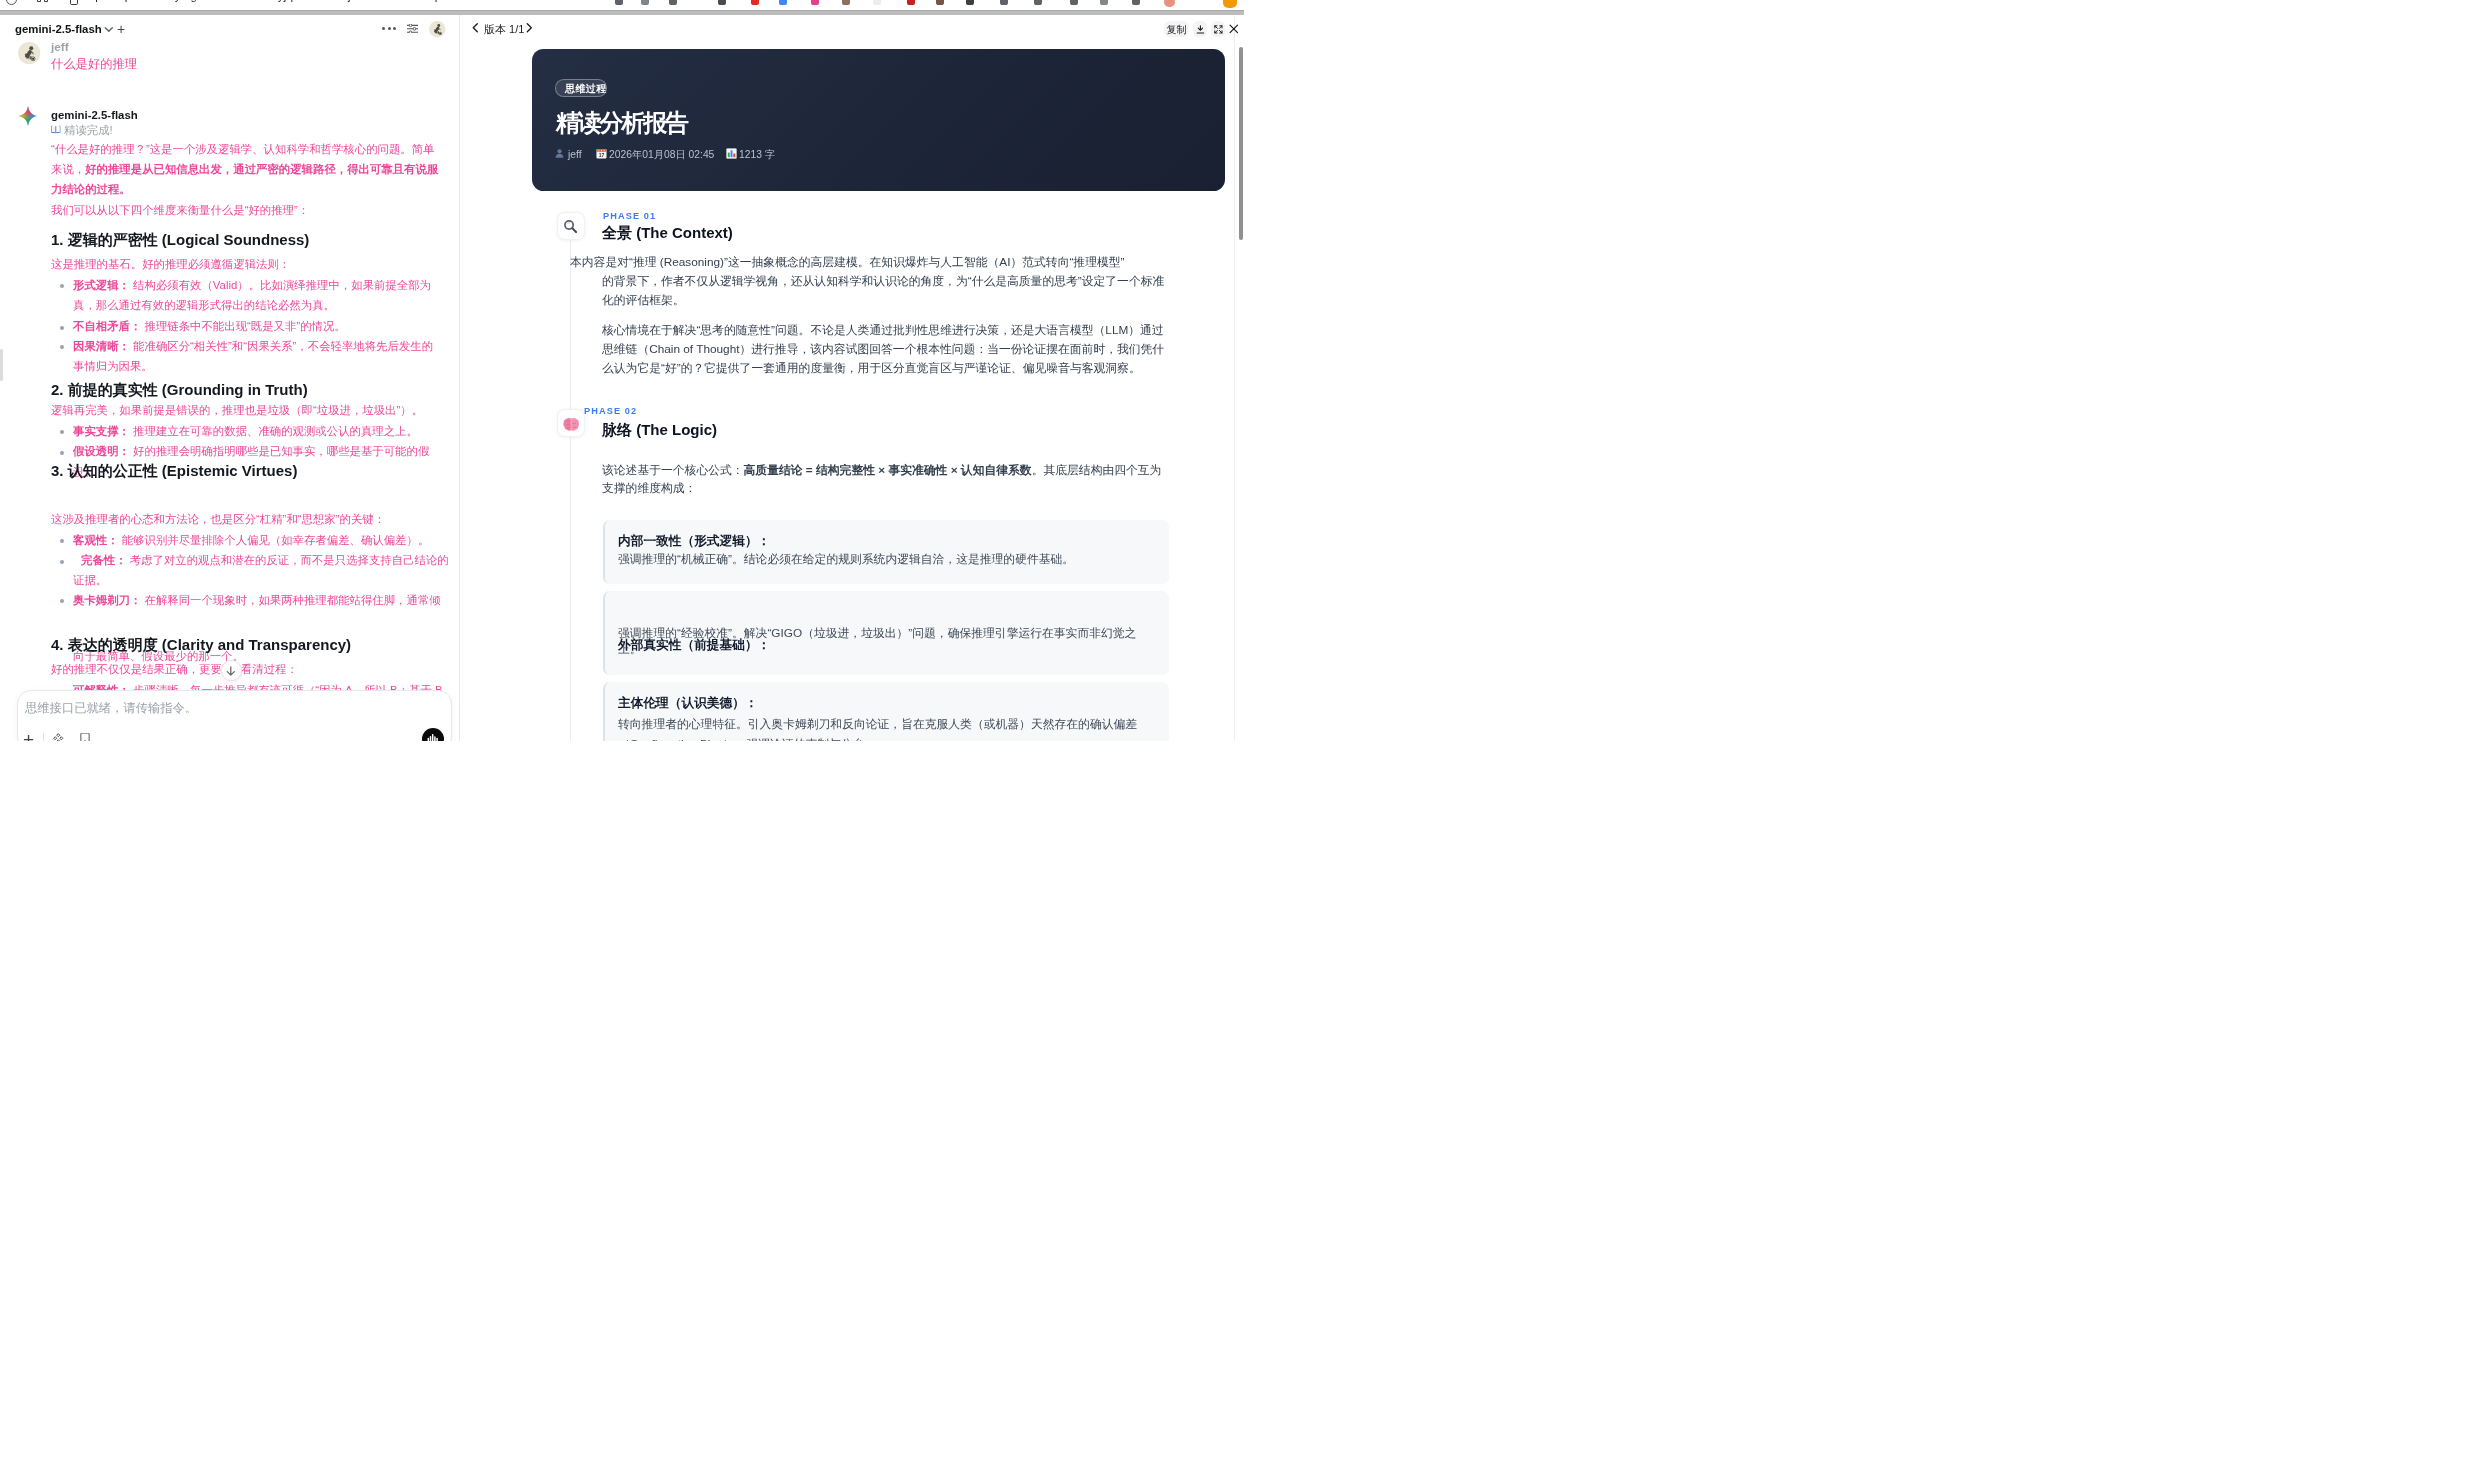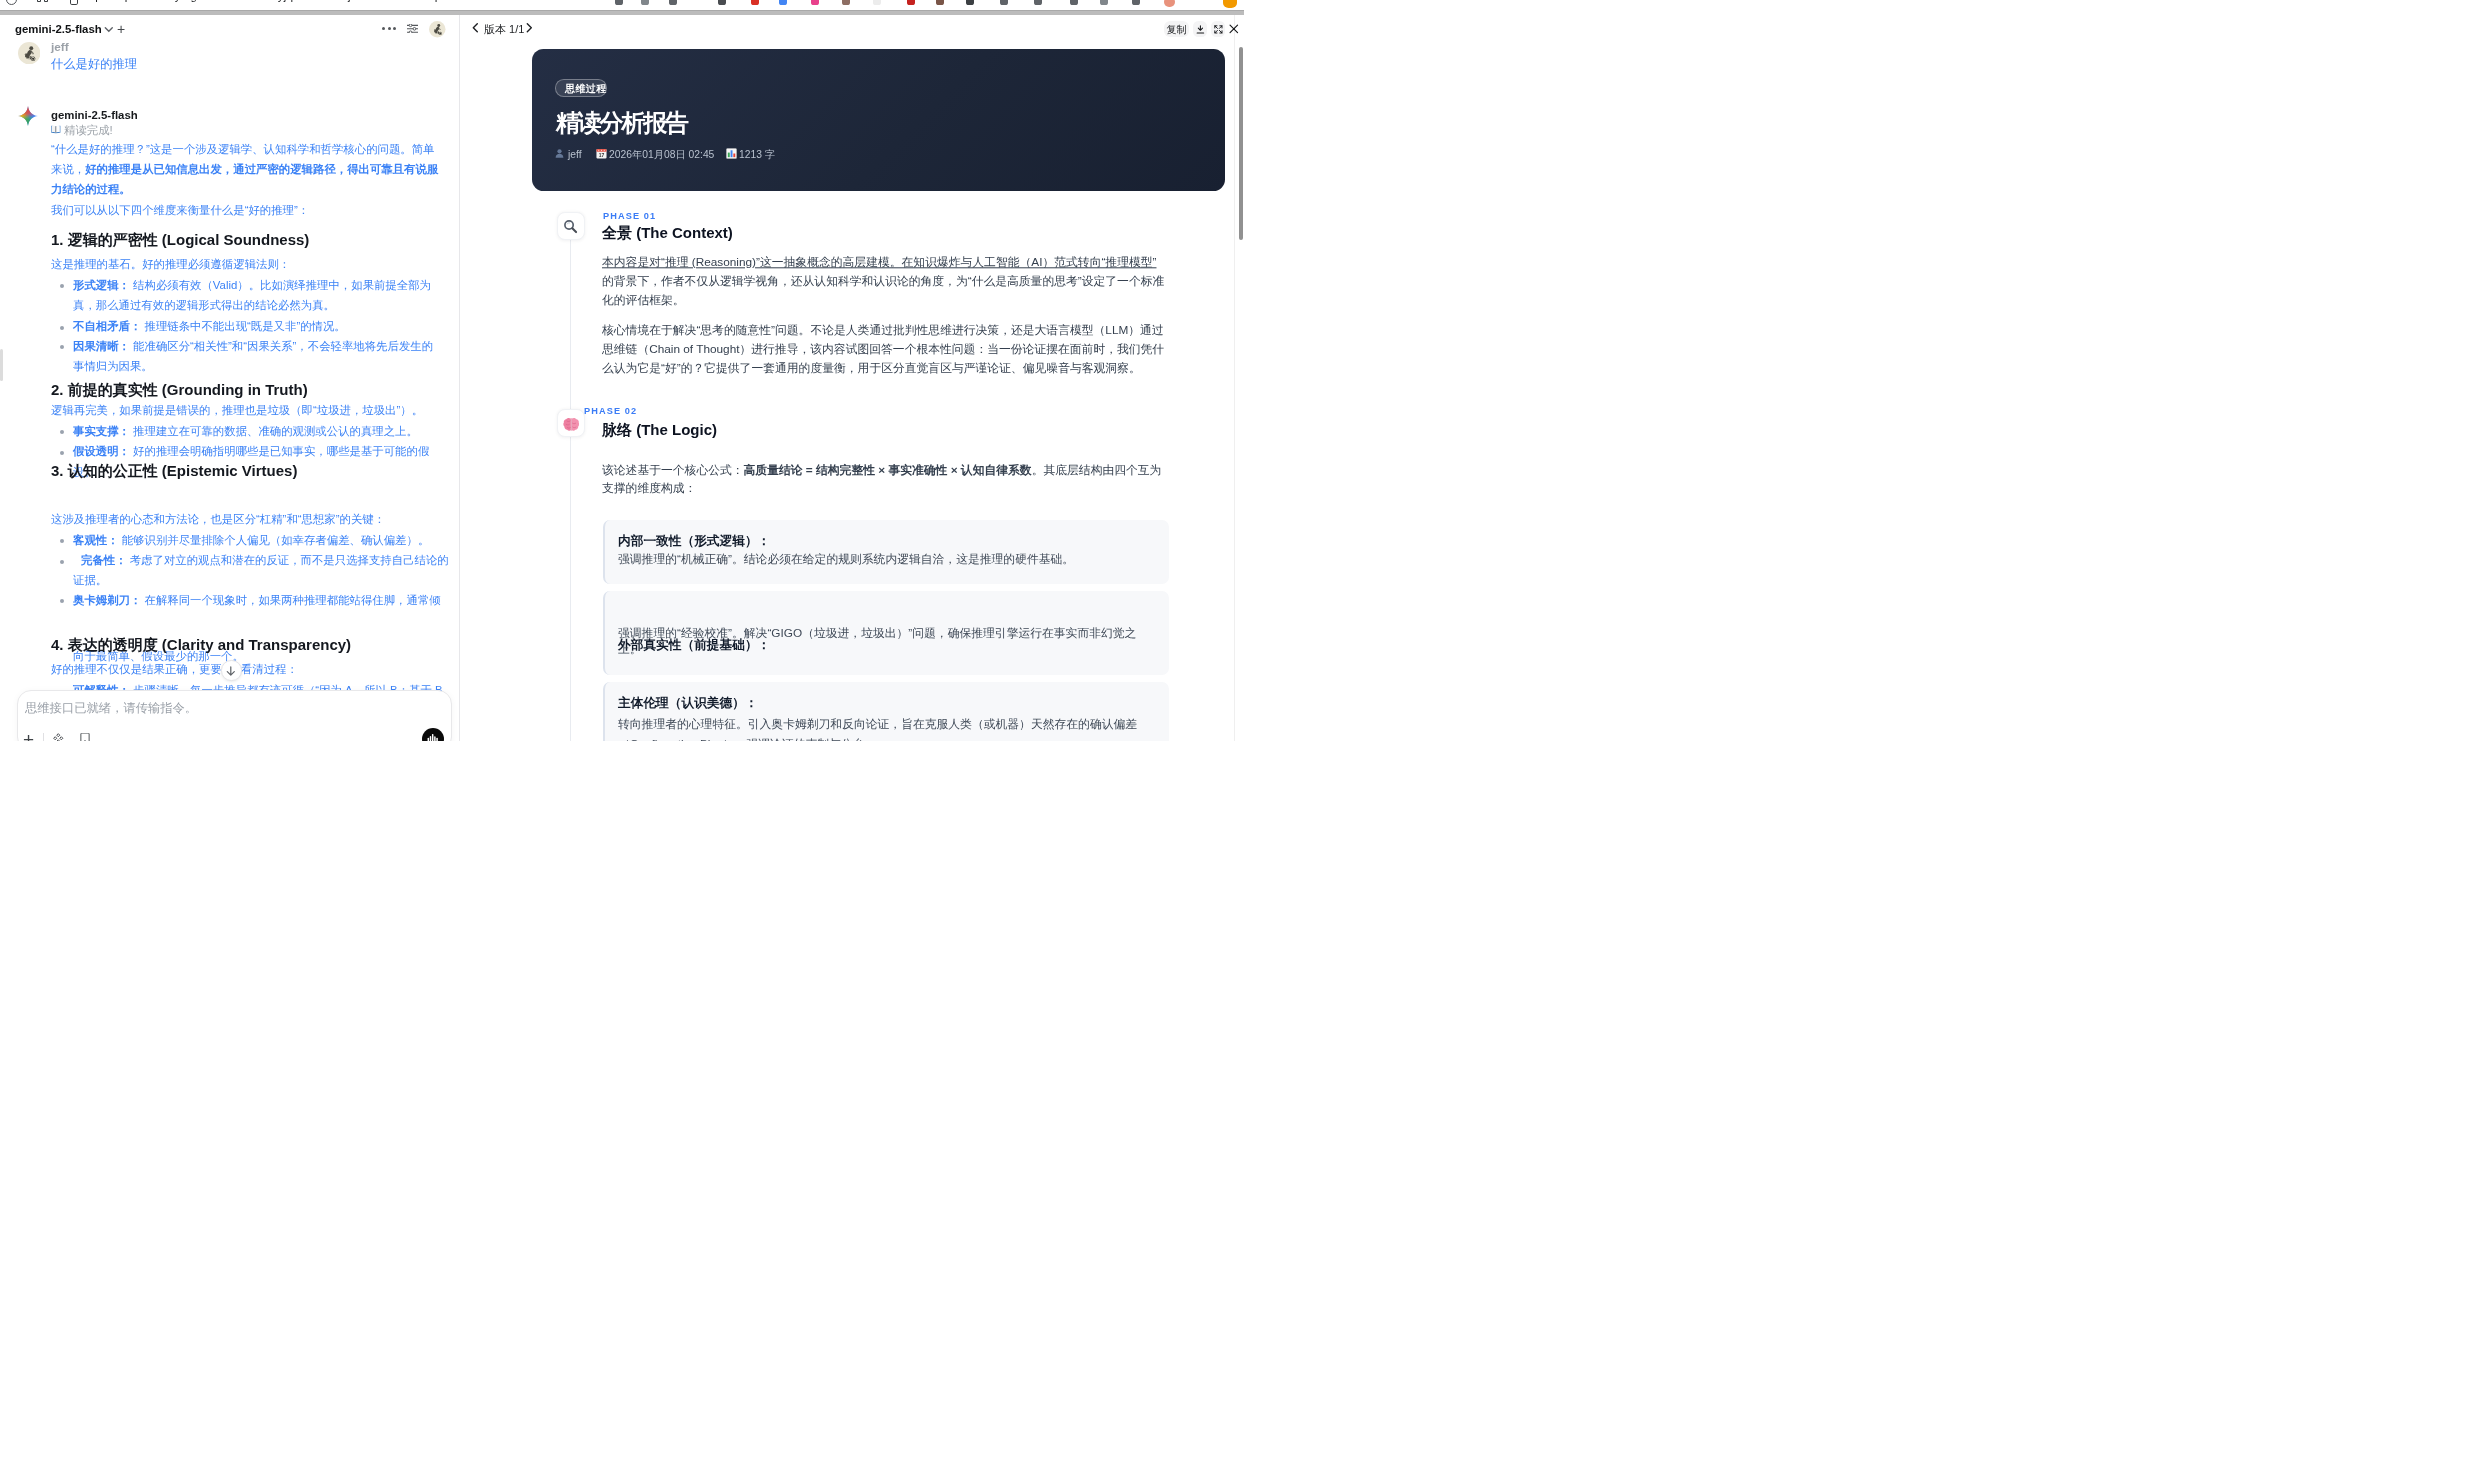--- a/index.html
+++ b/index.html
@@ -1,20 +1,20 @@
 <!DOCTYPE html>
 <html style="font-size:14px"><head><meta charset="utf-8"><style>
 
 *{margin:0;padding:0;box-sizing:border-box}
 html,body{width:1244px;height:741px;overflow:hidden;background:#fff;
  font-family:"Liberation Sans",sans-serif;}
 #app{position:relative;width:1244px;height:741px;overflow:hidden;background:#fff}
 .ln{position:absolute;white-space:nowrap;line-height:1;}
 
-.t13{font-size:11.4px;color:#3b82f6;transform:translateY(-0.7px)}
+.t13{font-size:11.4px;color:#ec4899;transform:translateY(-0.7px)}
 .h17{font-size:15px;font-weight:700;color:#14181f;transform:translateY(-0.9px)}
 .nm{font-size:11.8px;font-weight:700}
 
 .r13{font-size:11.8px;color:#35404f;transform:translateY(-0.7px)}
 .ph{font-size:9.2px;font-weight:700;color:#3b7cf6;letter-spacing:1.1px}
 .h18{font-size:15px;font-weight:700;color:#0c1220;transform:translateY(-0.9px)}
 .ct{font-size:12.7px;font-weight:700;color:#111b2b;transform:translateY(-0.8px)}
 .cb{font-size:11.8px;color:#3e4856;transform:translateY(-0.7px)}
 b{font-weight:700}
 .abs{position:absolute}
@@ -280,21 +280,21 @@
           <path d="M8 8 C10 9.5 12.5 9.5 14.5 8"></path>
           <path d="M19.5 12.5 C21.5 14 24 14 26 12.5"></path>
           <path d="M6.5 15 C8.5 16.5 11 16.5 13 15"></path>
           <path d="M20 20.5 C22 22 24.5 22 26.5 20.5"></path>
           <path d="M9 21.5 C11 23 13 23 15 21.5"></path>
         </g>
       </svg>
     </div>
 <div class="ln ph" style="left:603px;top:212px;">PHASE 01</div>
 <div class="ln h18" style="left:602px;top:226px;">全景 (The Context)</div>
-<div class="ln r13" style="left:602px;top:258px;text-decoration:underline;">本内容是对“推理 (Reasoning)”这一抽象概念的高层建模。在知识爆炸与人工智能（AI）范式转向“推理模型”</div>
+<div class="ln r13" style="left:570px;top:258px;">本内容是对“推理 (Reasoning)”这一抽象概念的高层建模。在知识爆炸与人工智能（AI）范式转向“推理模型”</div>
 <div class="ln r13" style="left:602px;top:277px;">的背景下，作者不仅从逻辑学视角，还从认知科学和认识论的角度，为“什么是高质量的思考”设定了一个标准</div>
 <div class="ln r13" style="left:602px;top:296px;">化的评估框架。</div>
 <div class="ln r13" style="left:602px;top:326px;">核心情境在于解决“思考的随意性”问题。不论是人类通过批判性思维进行决策，还是大语言模型（LLM）通过</div>
 <div class="ln r13" style="left:602px;top:345px;">思维链（Chain of Thought）进行推导，该内容试图回答一个根本性问题：当一份论证摆在面前时，我们凭什</div>
 <div class="ln r13" style="left:602px;top:364px;">么认为它是“好”的？它提供了一套通用的度量衡，用于区分直觉盲区与严谨论证、偏见噪音与客观洞察。</div>
 <div class="ln ph" style="left:584px;top:407px;">PHASE 02</div>
 <div class="ln h18" style="left:602px;top:423px;">脉络 (The Logic)</div>
 <div class="ln r13" style="left:602px;top:466px;">该论述基于一个核心公式：<b>高质量结论 = 结构完整性 × 事实准确性 × 认知自律系数</b>。其底层结构由四个互为</div>
 <div class="ln r13" style="left:602px;top:484px;">支撑的维度构成：</div>
 <div class="abs" style="left:603px;top:520px;width:566px;height:64px;background:#f7f8fa;border-left:2.6px solid #dde3ed;border-radius:7px"></div>

